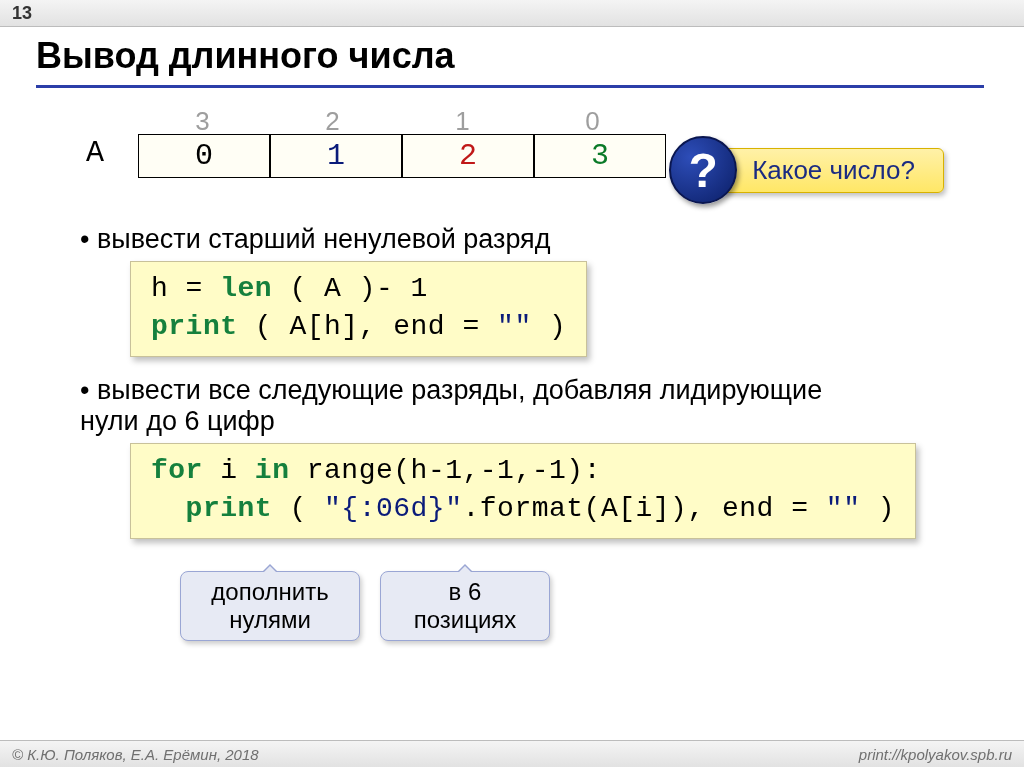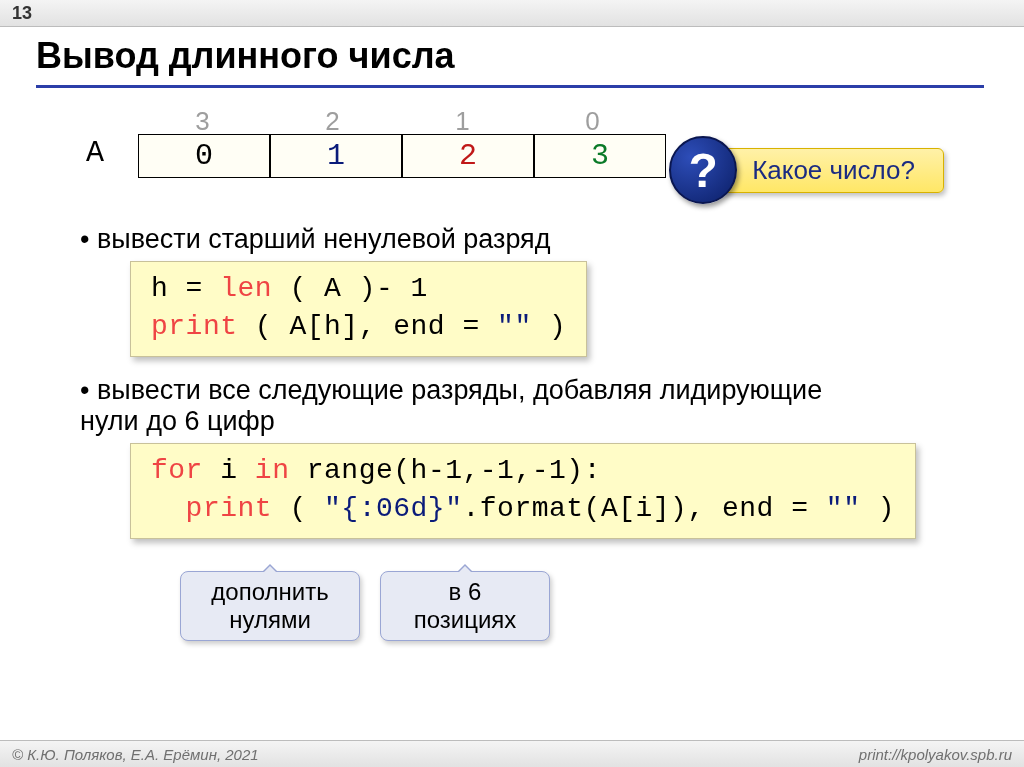--- a/index.html
+++ b/index.html
@@ -94,21 +94,21 @@
     border:1px solid #c8c19a;
     box-shadow:3px 4px 6px rgba(0,0,0,.25);
     font-family:"Courier New", monospace;
     font-size:28px;
     padding:8px 20px 10px 20px;
     line-height:38px;
     width:fit-content;
     white-space:pre;
     letter-spacing:.5px;
   }
-  .kw{color:#ef4444;font-weight:normal;}
+  .kw{color:#15803d;font-weight:bold;}
 
   
   .callouts{ position:relative; height:110px; margin-left:130px; margin-top:12px;}
   .call{
     position:absolute;
     background:#e7eaf4;
     border:1px solid #9aa6d4;
     border-radius:8px;
     font-size:24px;
     text-align:center;
@@ -188,15 +188,15 @@
 <span class="kw">  print</span><span> ( </span><span class="c-navy">"{:06d}"</span><span>.format(A[i]), end</span><span> = </span><span class="c-navy">""</span><span> )</span></div>
 
   <div class="callouts">
     <div class="call call1">дополнить нулями</div>
     <div class="call call2">в 6 позициях</div>
   </div>
 
 </div>
 
 <div class="footer">
-  <span>© К.Ю. Поляков, Е.А. Ерёмин, 2021</span>
+  <span>© К.Ю. Поляков, Е.А. Ерёмин, 2018</span>
   <span>print://kpolyakov.spb.ru</span>
 </div>
 
 </body></html>

